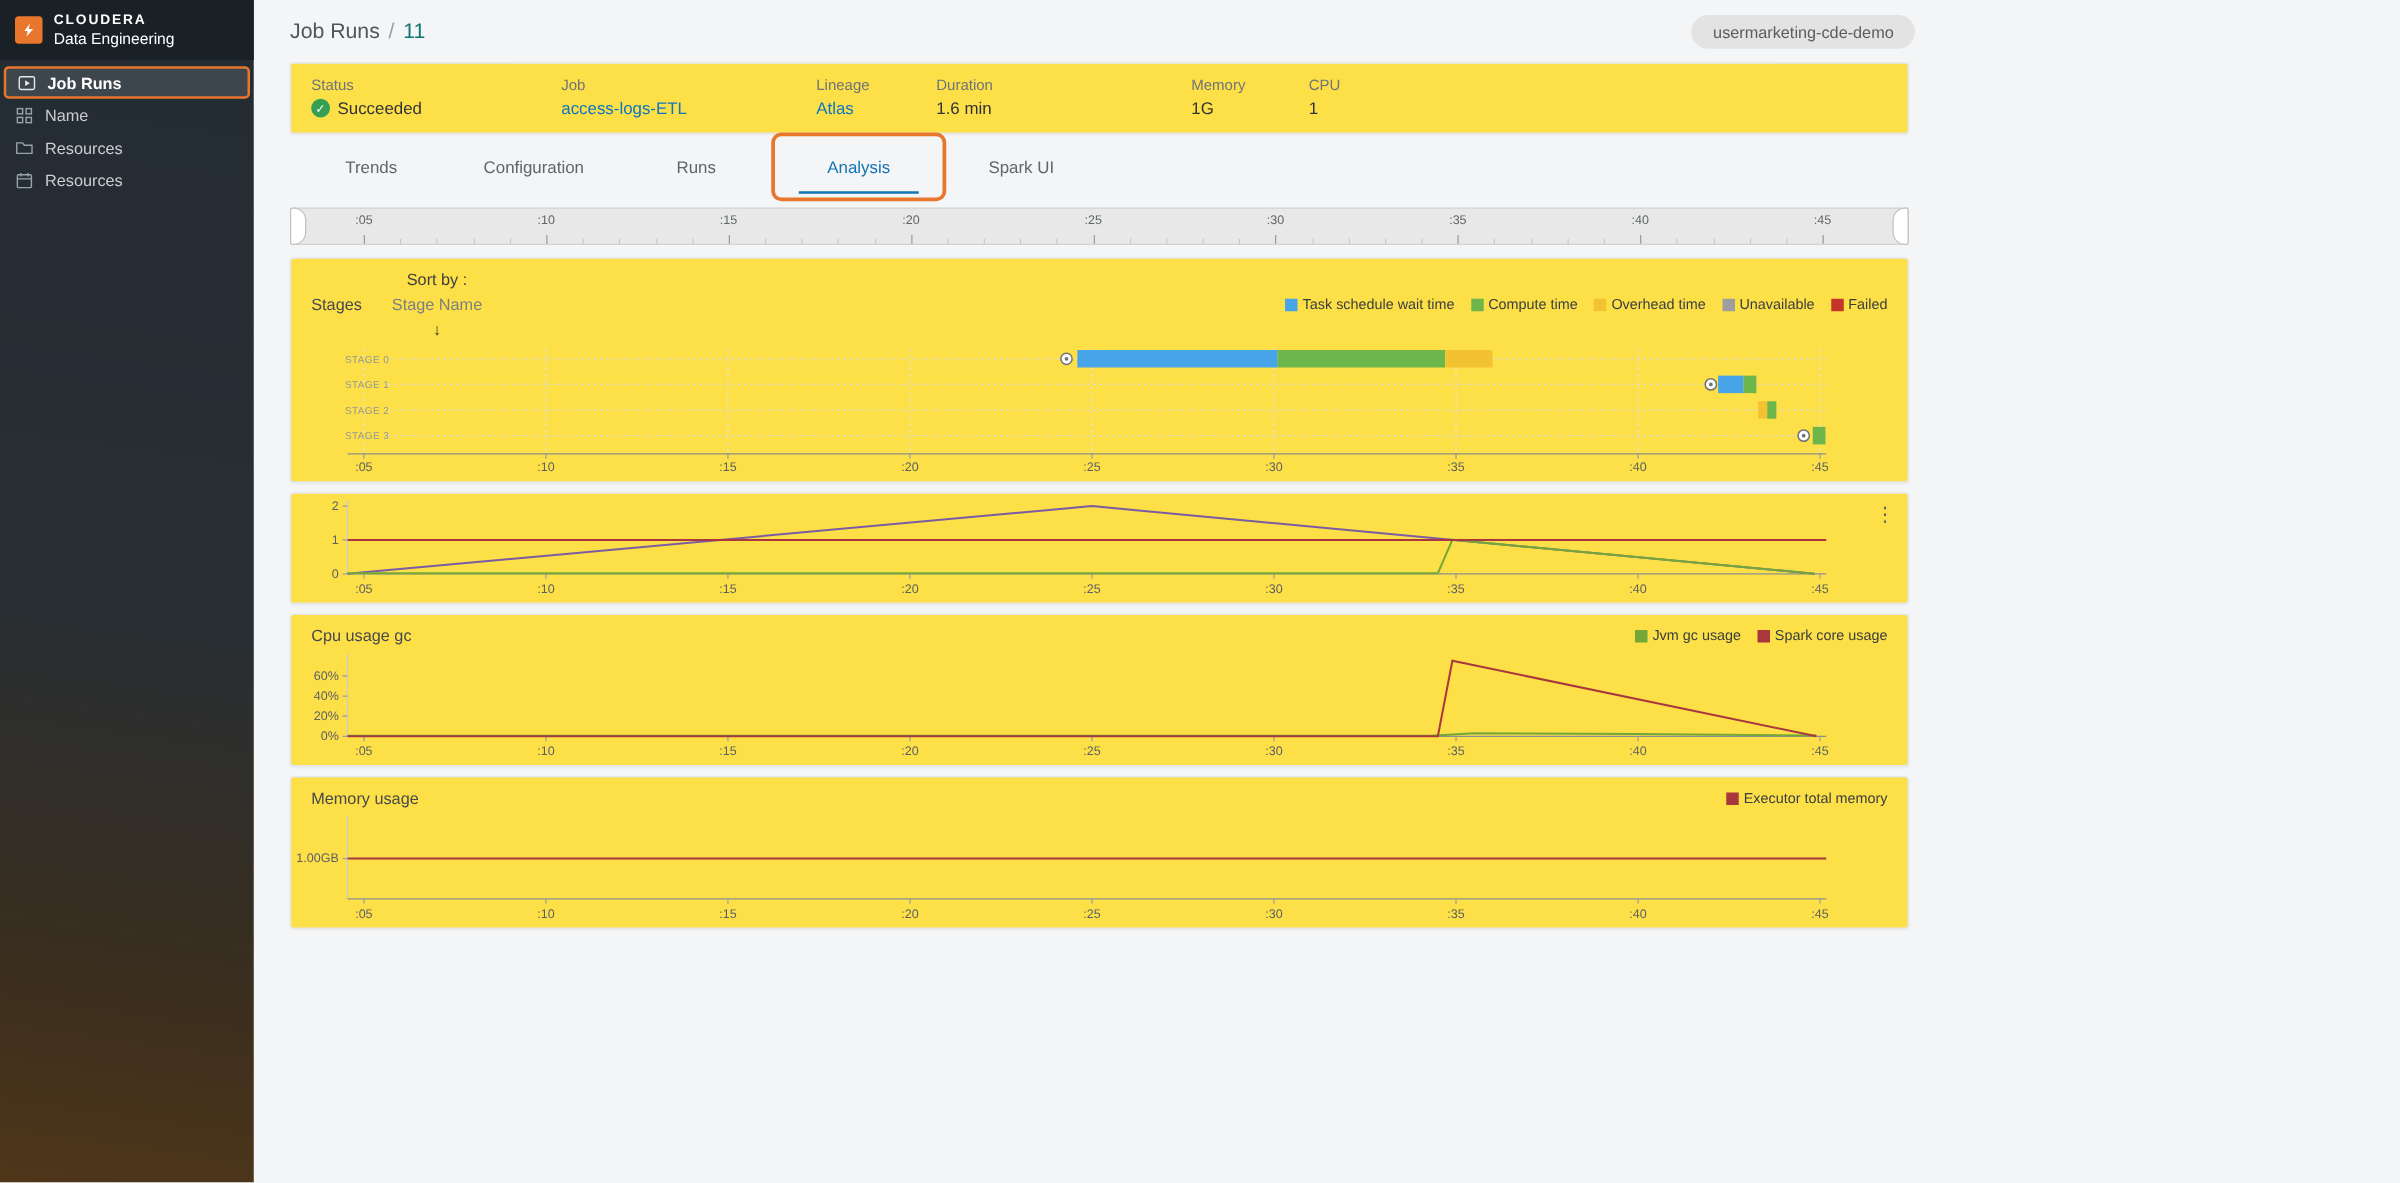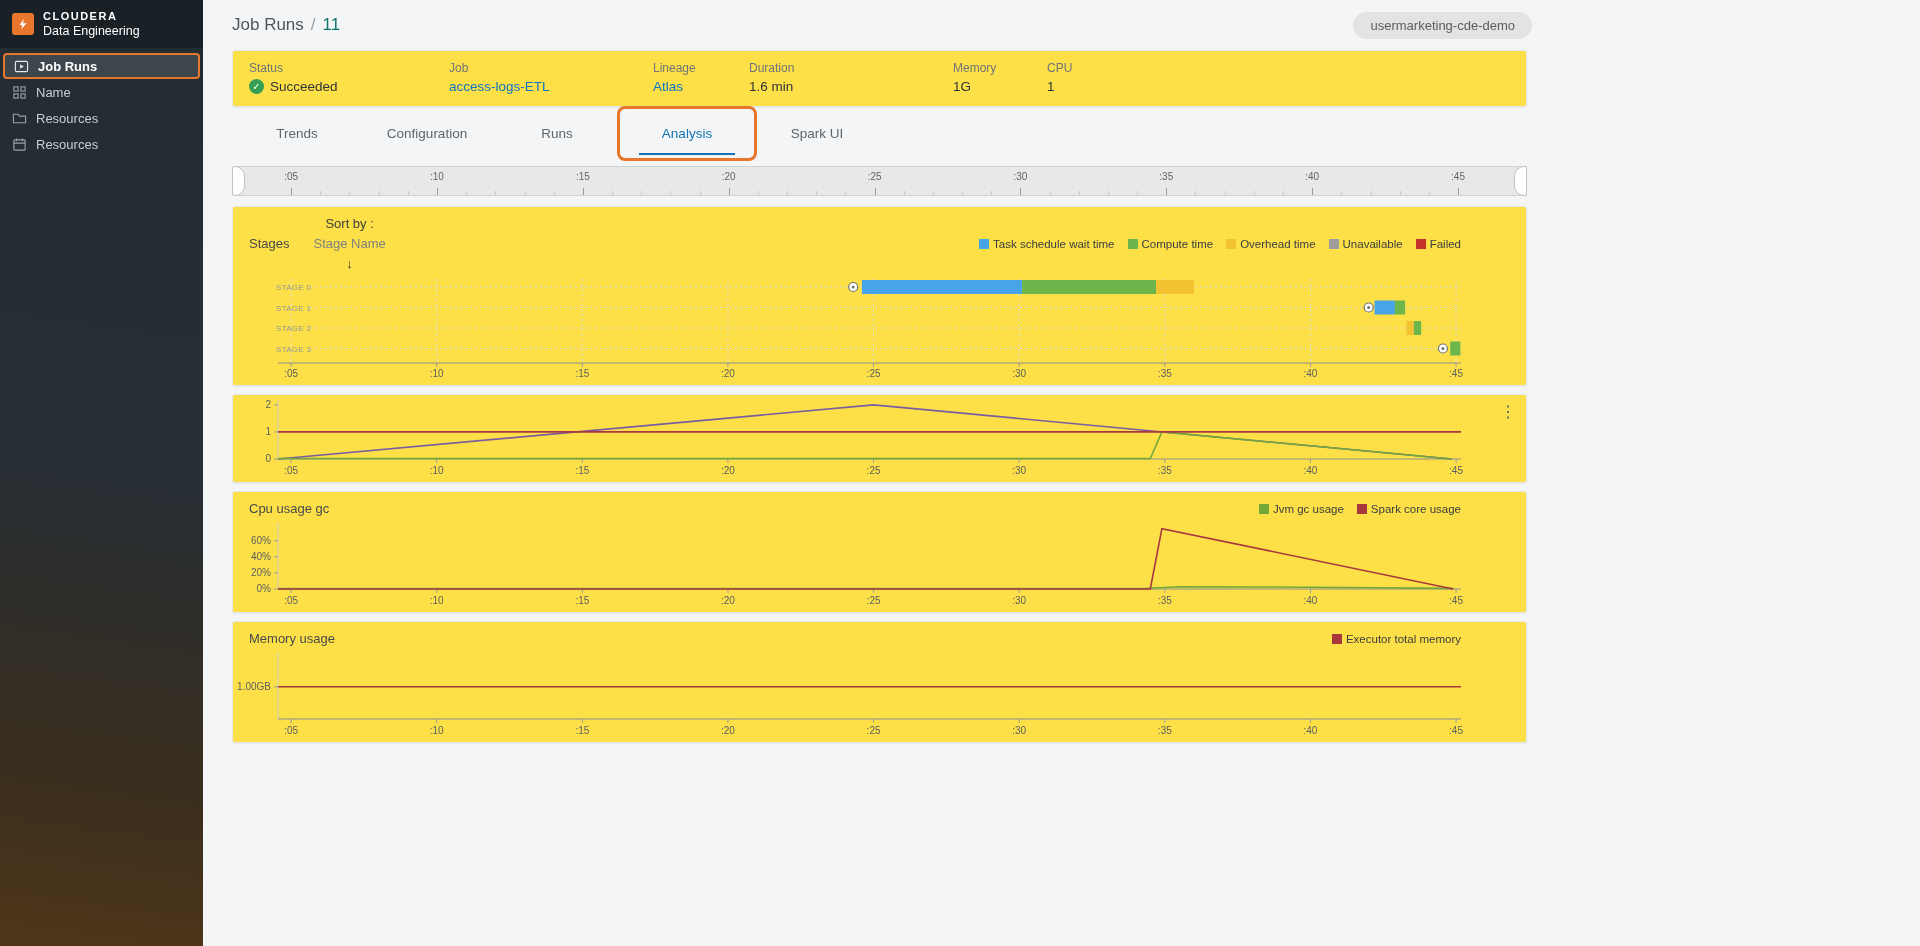--- a/index.html
+++ b/index.html
@@ -65,21 +65,21 @@
   .handle.left { left:-1px; border-radius:2px 10px 10px 2px; }
   .handle.right { right:-1px; border-radius:10px 2px 2px 10px; }
 
   
   .chart-card { margin-bottom:8px; position:relative; padding-bottom:2px; }
   .chart-head { display:flex; align-items:center; padding:9px 16px 2px; }
   .chart-title { font-size:13px; color:#47494c; }
   .sortby { margin-left:24px; font-size:13px; color:#3c3e40; display:flex; gap:5px; align-items:center; cursor:pointer;flex-direction:column; }
   .sortby .sort-val { color:#7c7f82; }
   .sortby .arrow { font-weight:bold; color:#2f3133; }
-  .legend { margin-left:auto; margin-right:49px; display:flex; align-items:center; }
+  .legend { margin-left:auto; display:flex; align-items:center; }
   .lg-item { display:inline-flex; align-items:center; margin-left:13px; font-size:11.5px; color:#3a3d40; white-space:nowrap; }
   .sw { width:10px; height:10px; margin-right:4px; display:inline-block; flex:0 0 10px; }
   .kebab { position:absolute; right:10px; top:7px; font-size:16px; color:#5a5e62; cursor:pointer; }
   .chart-svg { display:block; }
   svg text { font-family:"Liberation Sans", sans-serif; }
   .xlab,.ylab { font-size:10px; fill:#5c6063; }
   .stage-lab { font-size:8px; fill:#90979c; letter-spacing:.3px; }
   .axis-x { stroke:#8b8f92; }
   .axis-y { stroke:#c9cccc; }
   .tickm { stroke:#9b9fa2; }

